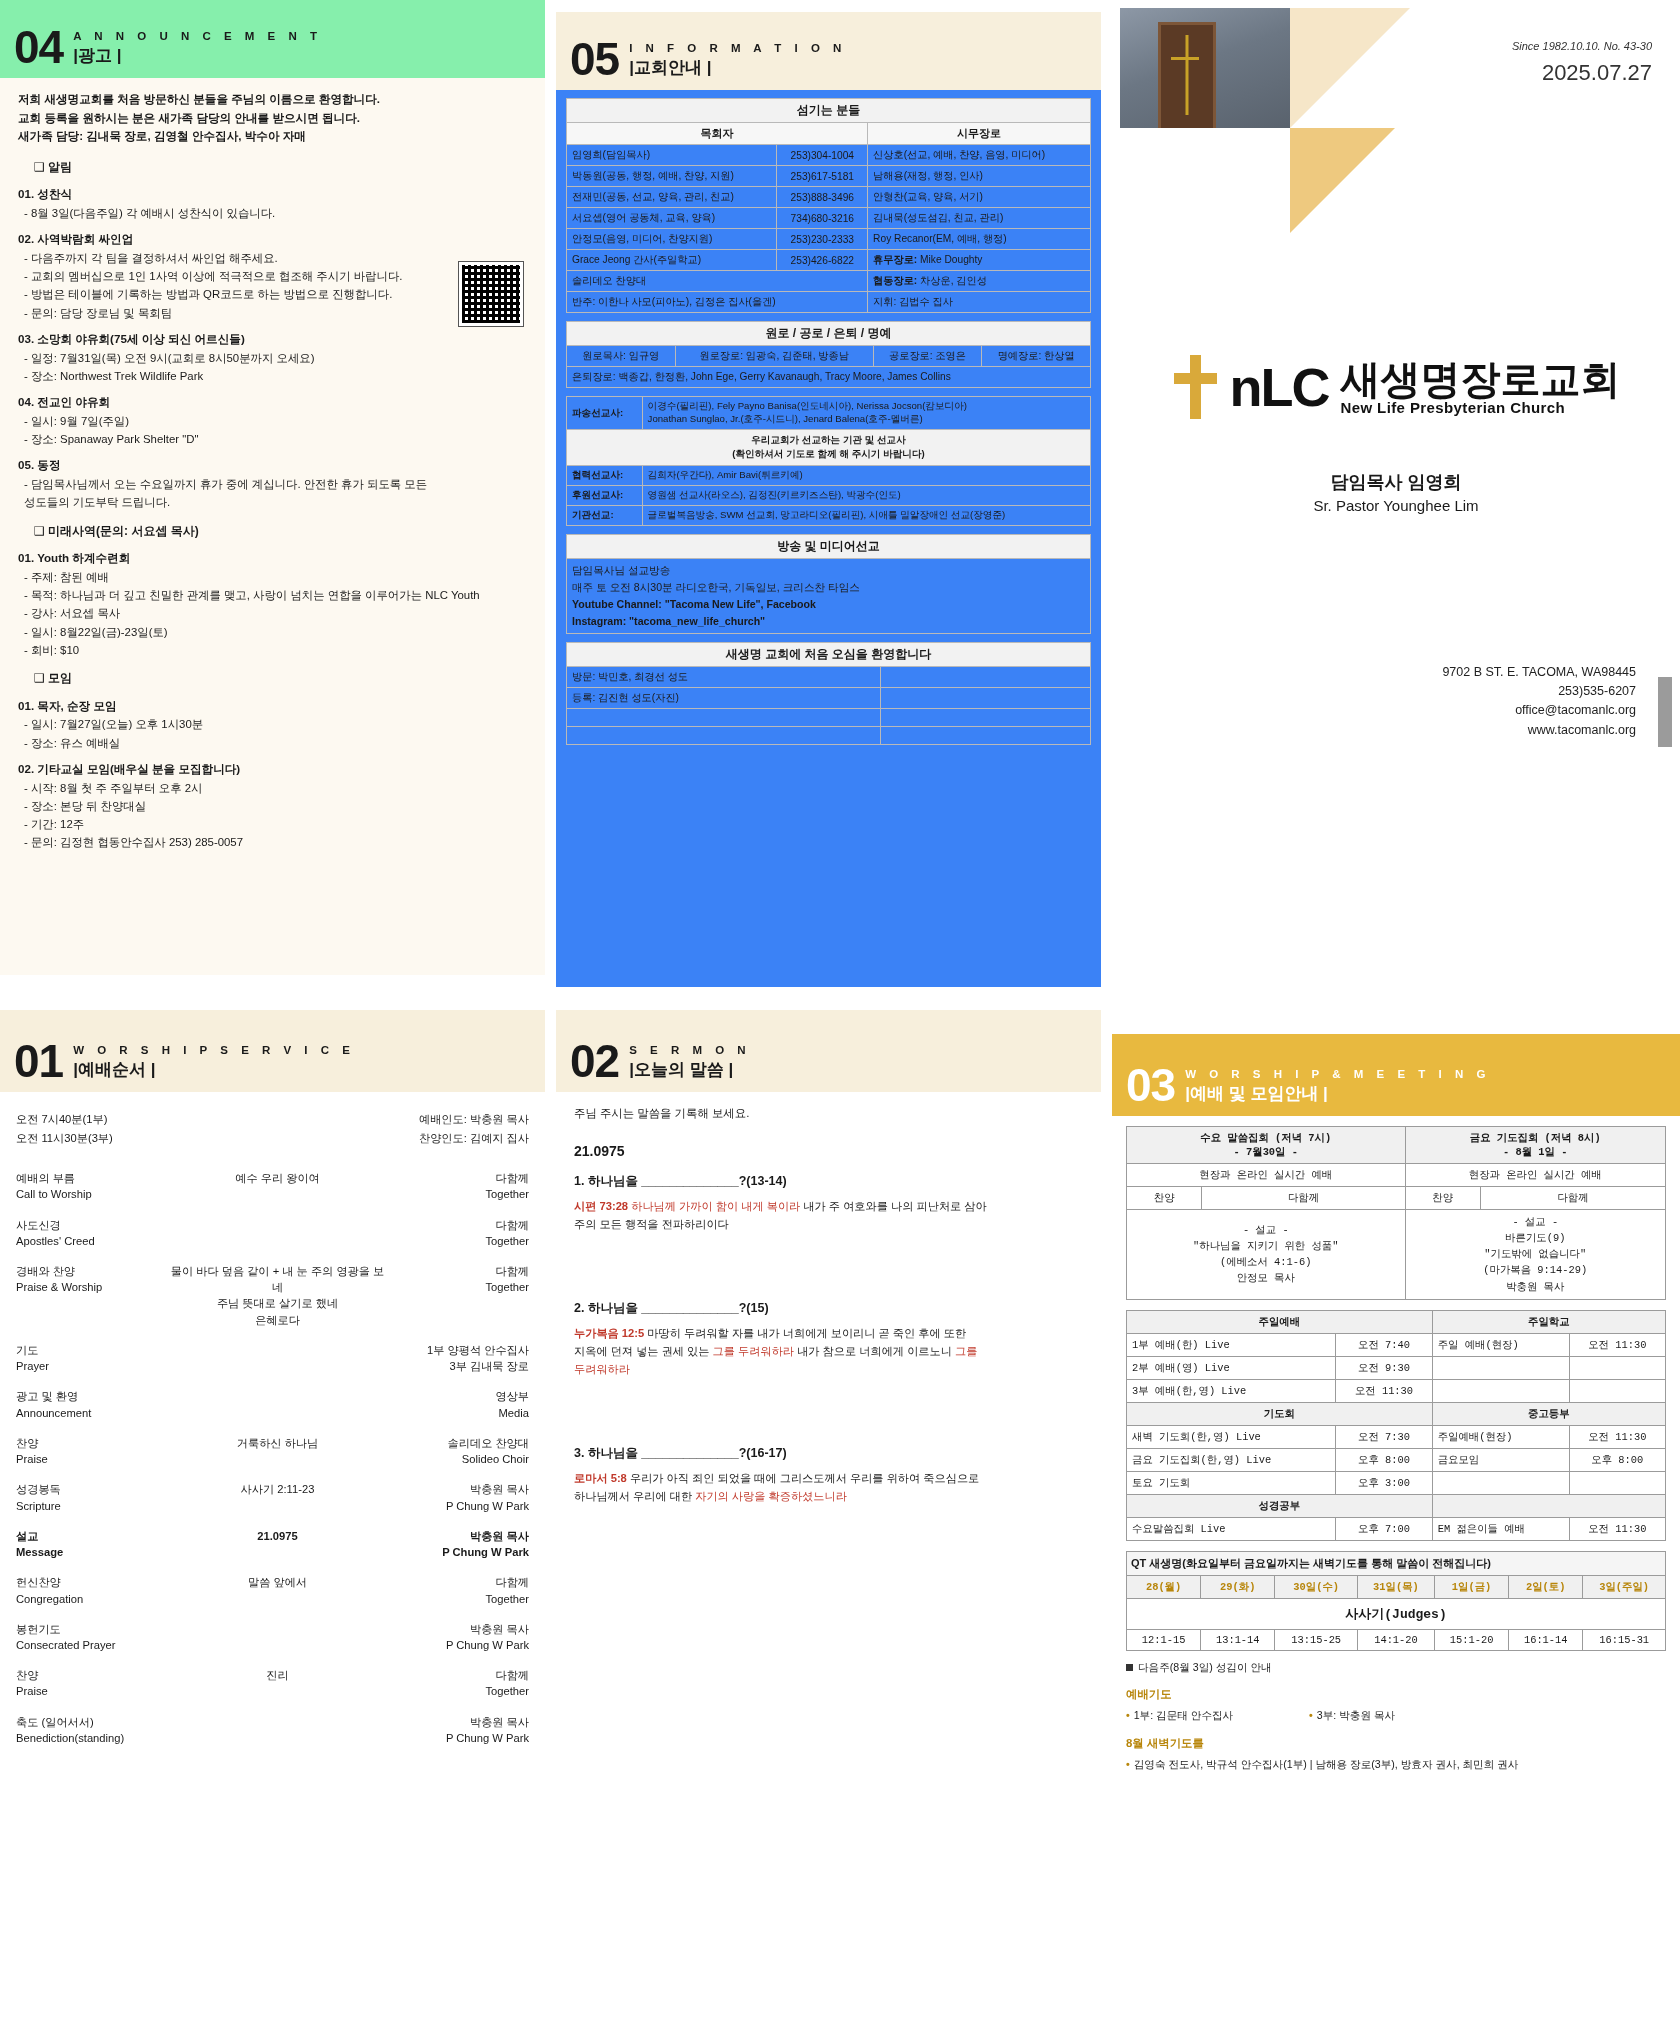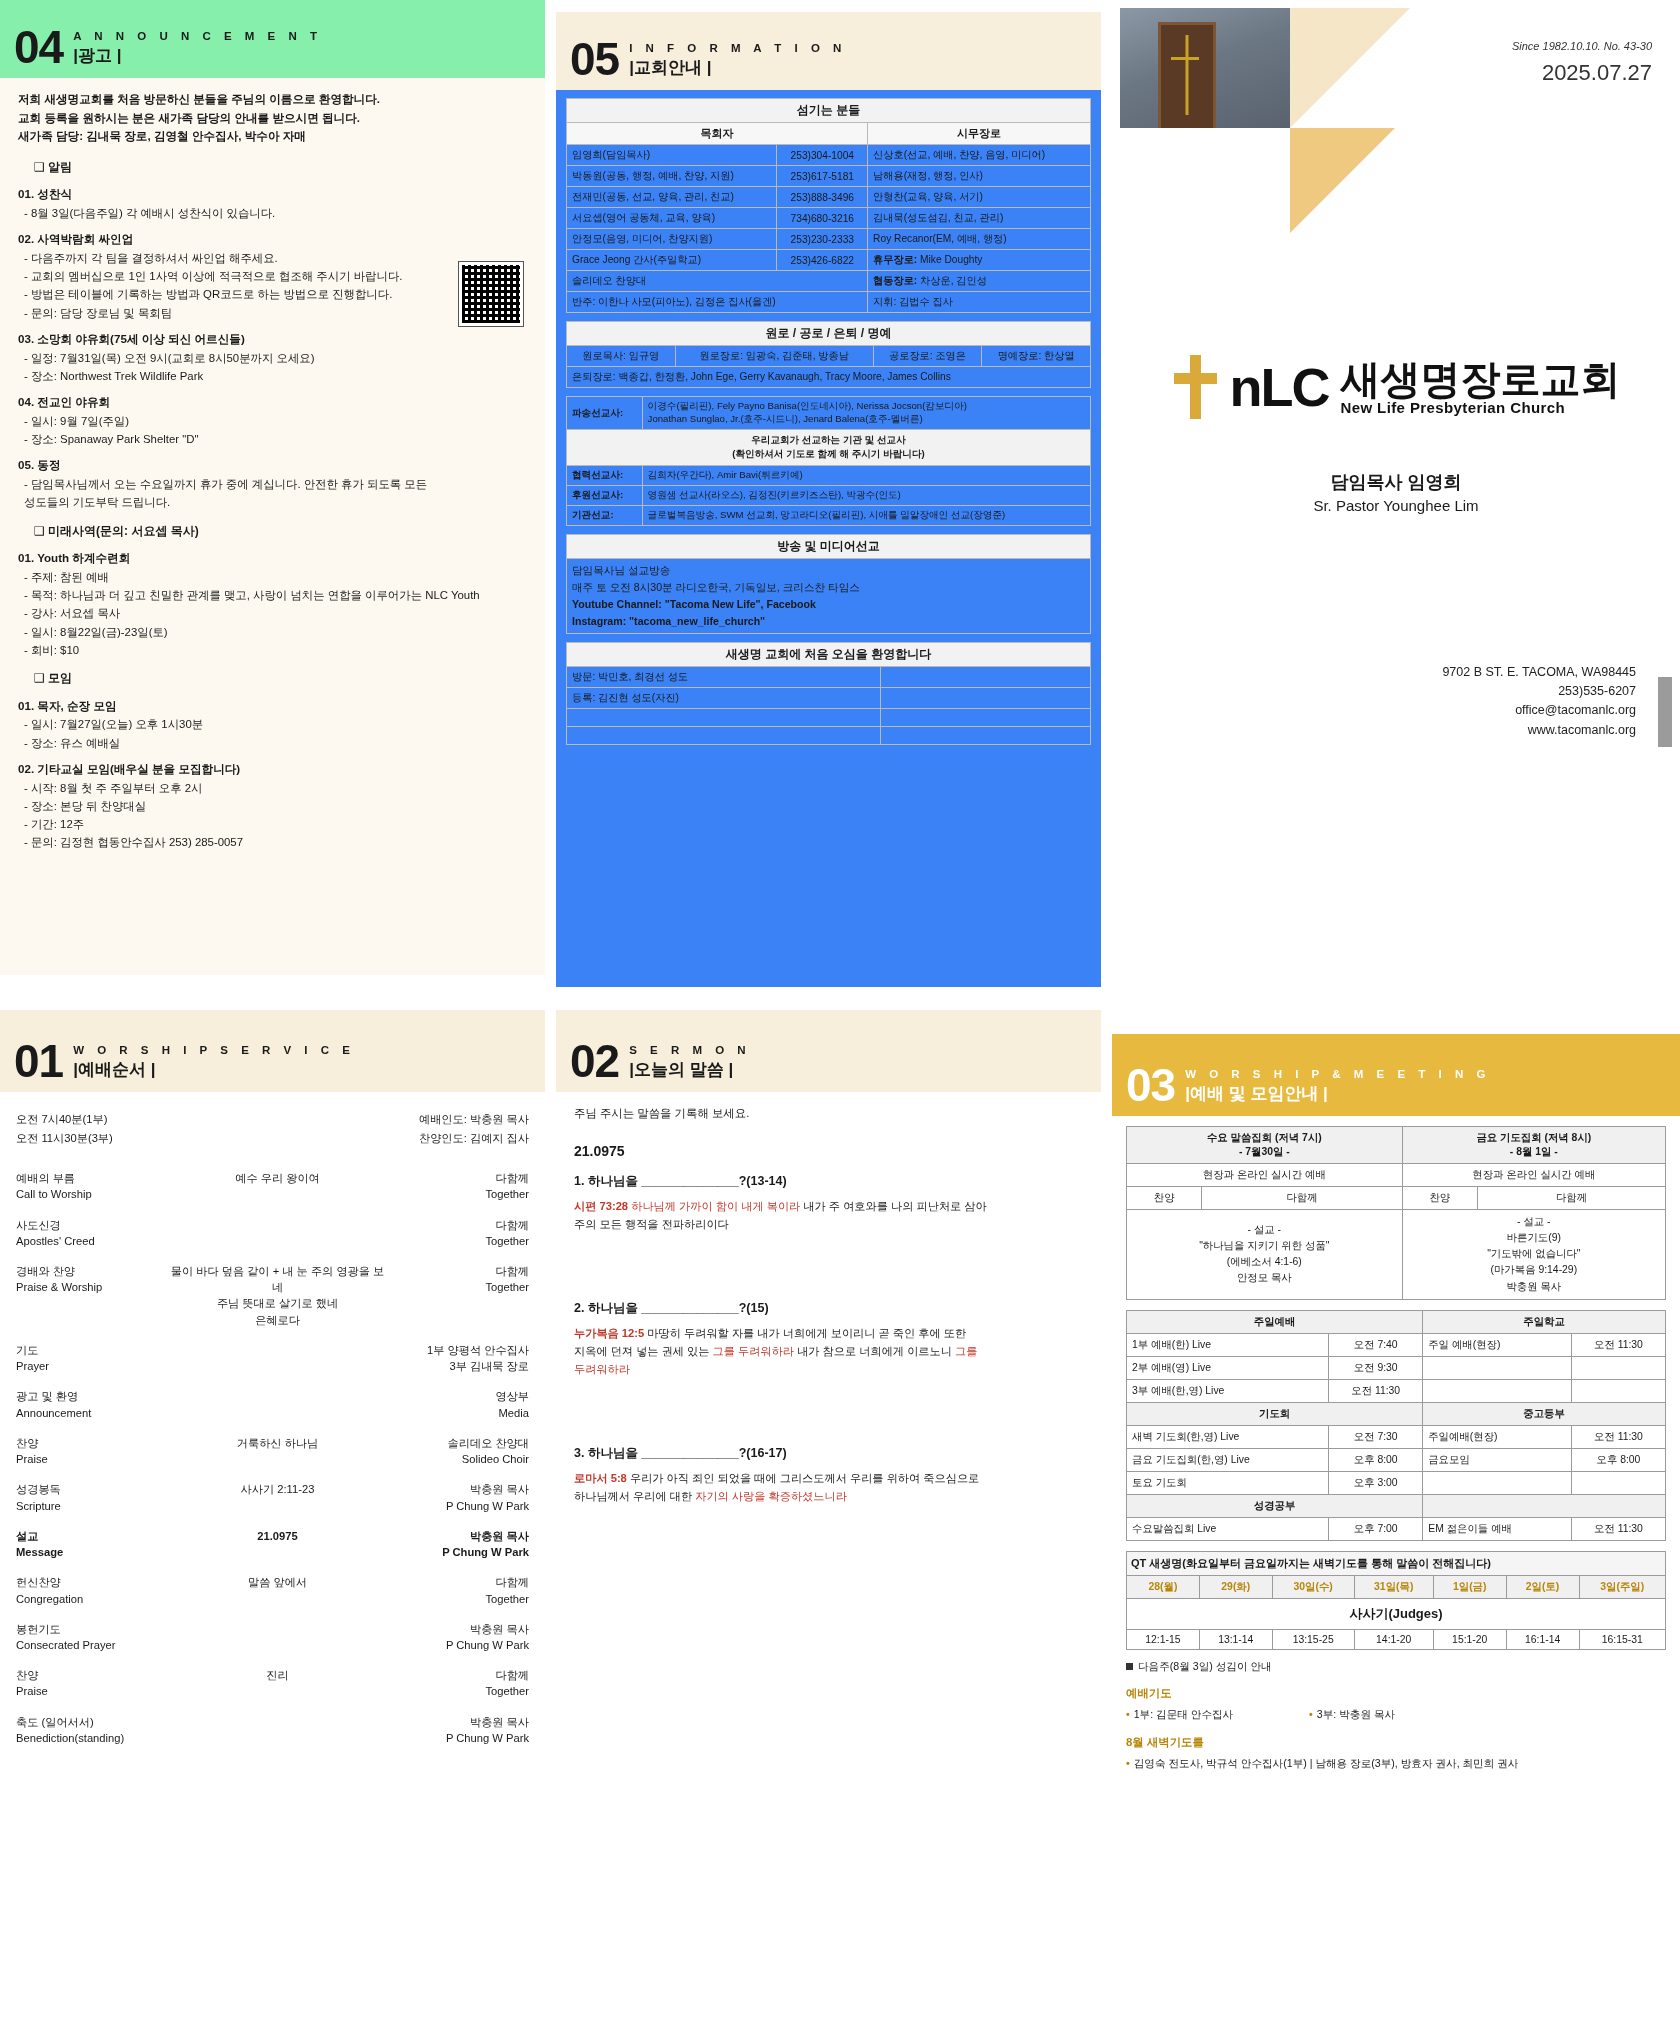--- a/index.html
+++ b/index.html
@@ -89,21 +89,21 @@
   .sm-q{font-weight:bold;font-size:12.5px;margin:0 0 8px 0;}
   .sm-v{font-size:11.2px;line-height:1.6;margin-bottom:66px;}
   .ref{font-weight:bold;color:#c0392b;}
   .red{color:#c0392b;}
 
   
   #p03{left:1112px;top:1034px;width:568px;height:1030px;background:#fff;}
   #p03 .sec-head{background:#e8b93f;height:82px;box-sizing:border-box;color:#fff;}
   #p03 .sec-num{color:#fff;}
   .wm-body{padding:10px 14px 0 14px;}
-  table.wm{border-collapse:collapse;width:100%;font-size:10.4px;margin-bottom:10px;}
+  table.wm{border-collapse:collapse;width:100%;font-size:10.4px;margin-bottom:10px;font-family:Liberation Mono, monospace;}
   table.wm td,table.wm th{border:1px solid #9b9b9b;padding:4px 5px;text-align:center;}
   .hd{background:#f0f0f0;font-weight:bold;}
   .sermon-cell{font-size:10.4px;line-height:1.55;padding:8px 4px;}
   .qt-title{font-weight:bold;font-size:11px;background:#f5f5f5;padding:4px;border:1px solid #9b9b9b;border-bottom:none;}
   .note-line{font-size:10.6px;margin:8px 0 2px 0;}
   .blk-sq{display:inline-block;width:7px;height:7px;background:#333;margin-right:5px;}
   .foot-t{font-weight:bold;font-size:11.4px;margin-top:12px;color:#b8860b;}
   .foot-l{font-size:10.6px;margin-top:5px;line-height:1.6;}
   .dot{color:#b8860b;font-weight:bold;margin-right:4px;}
   .gold{color:#b8860b;}

